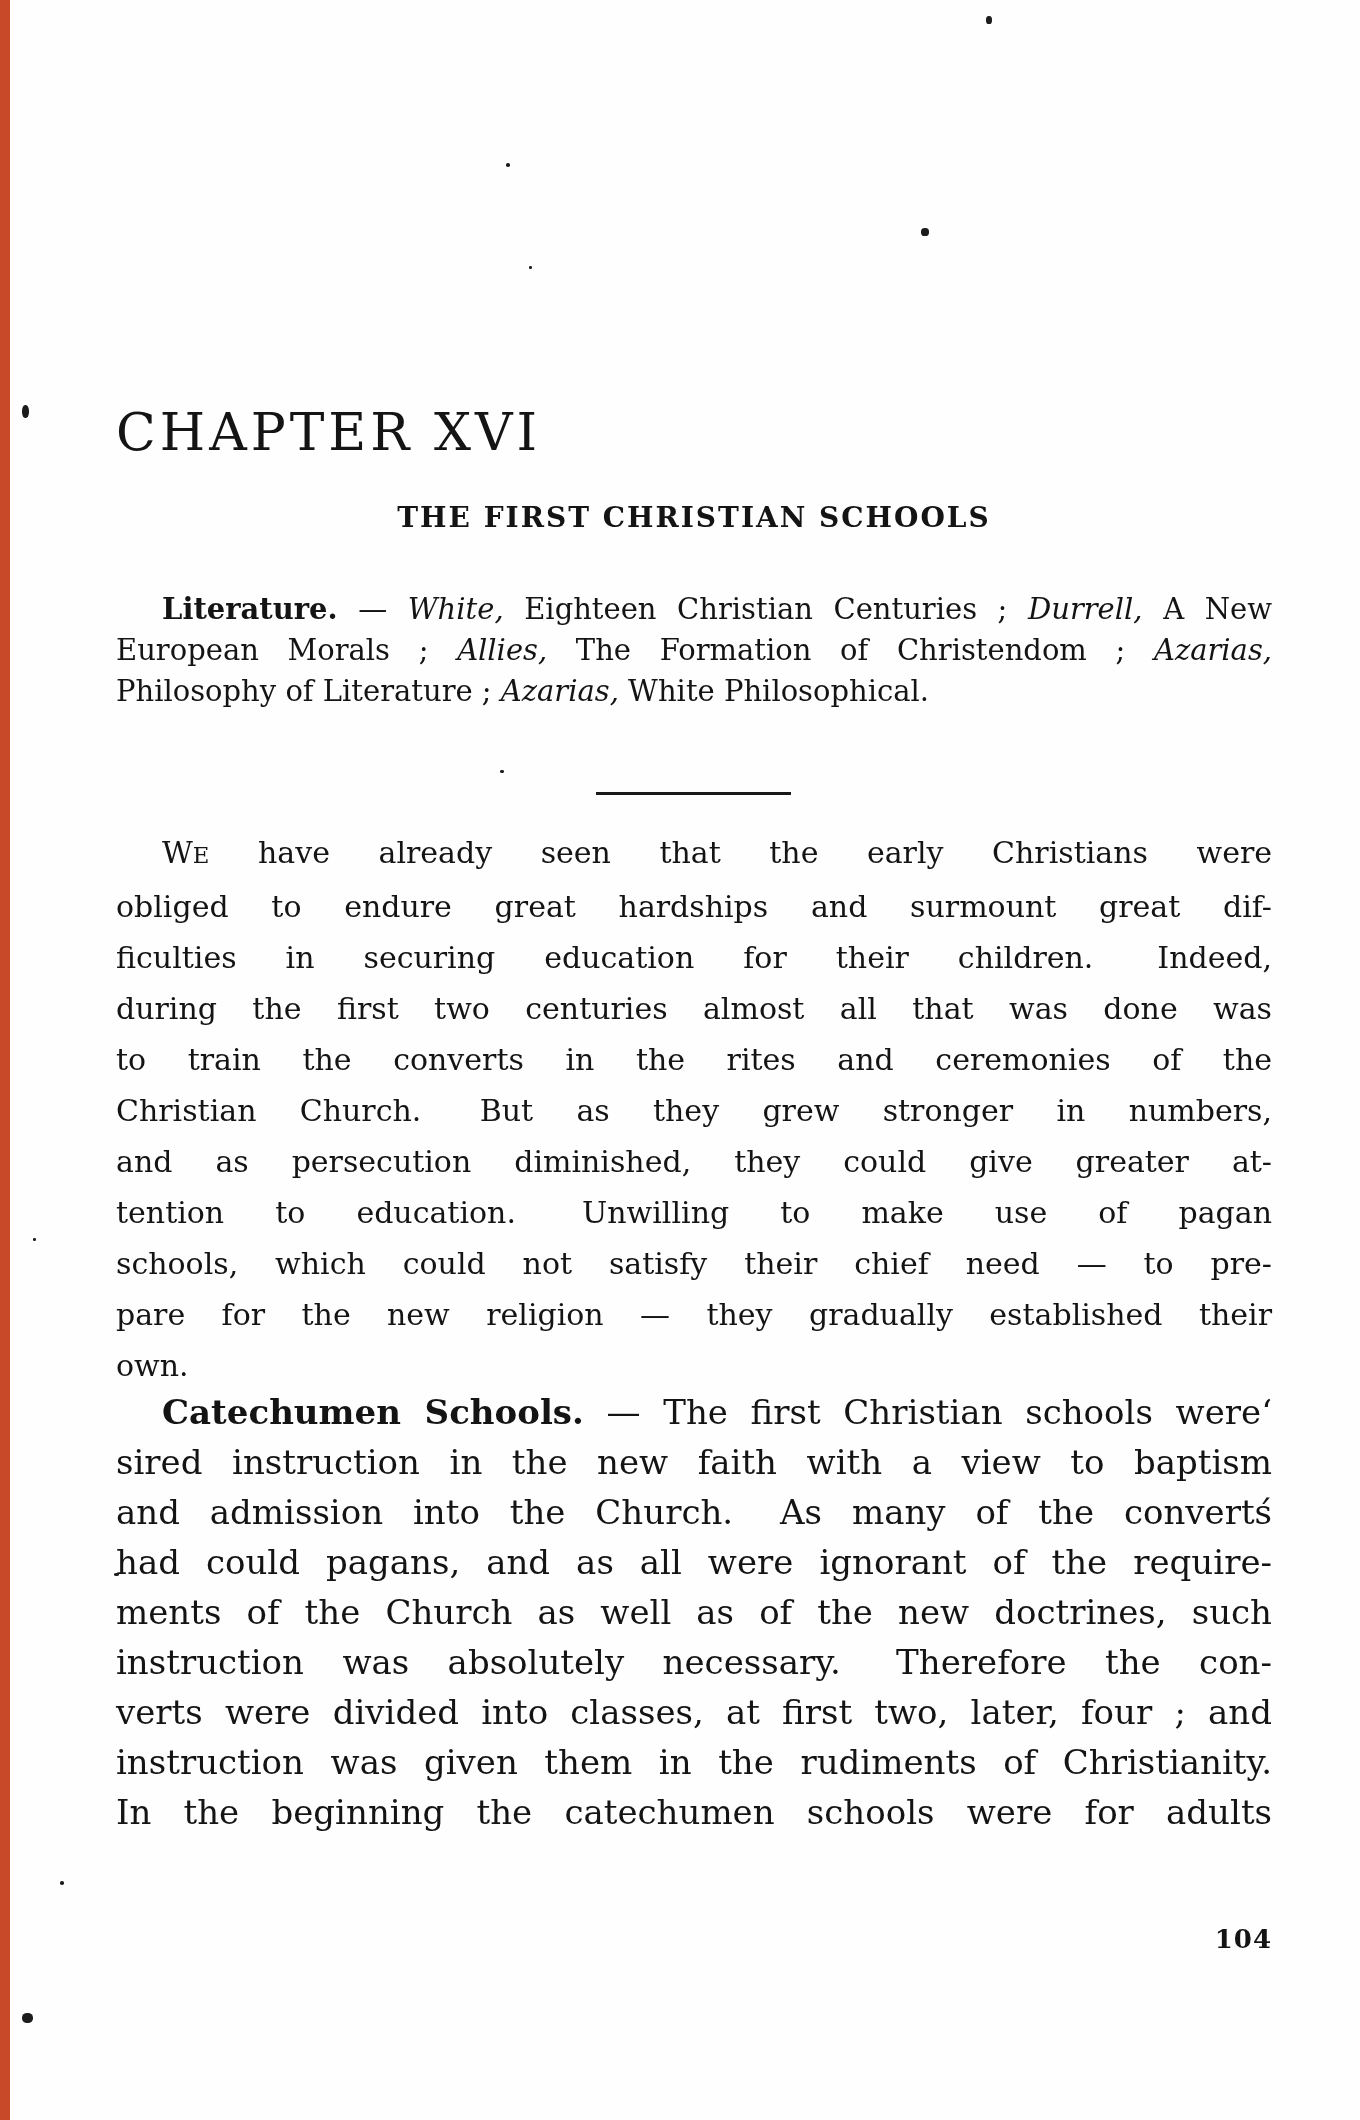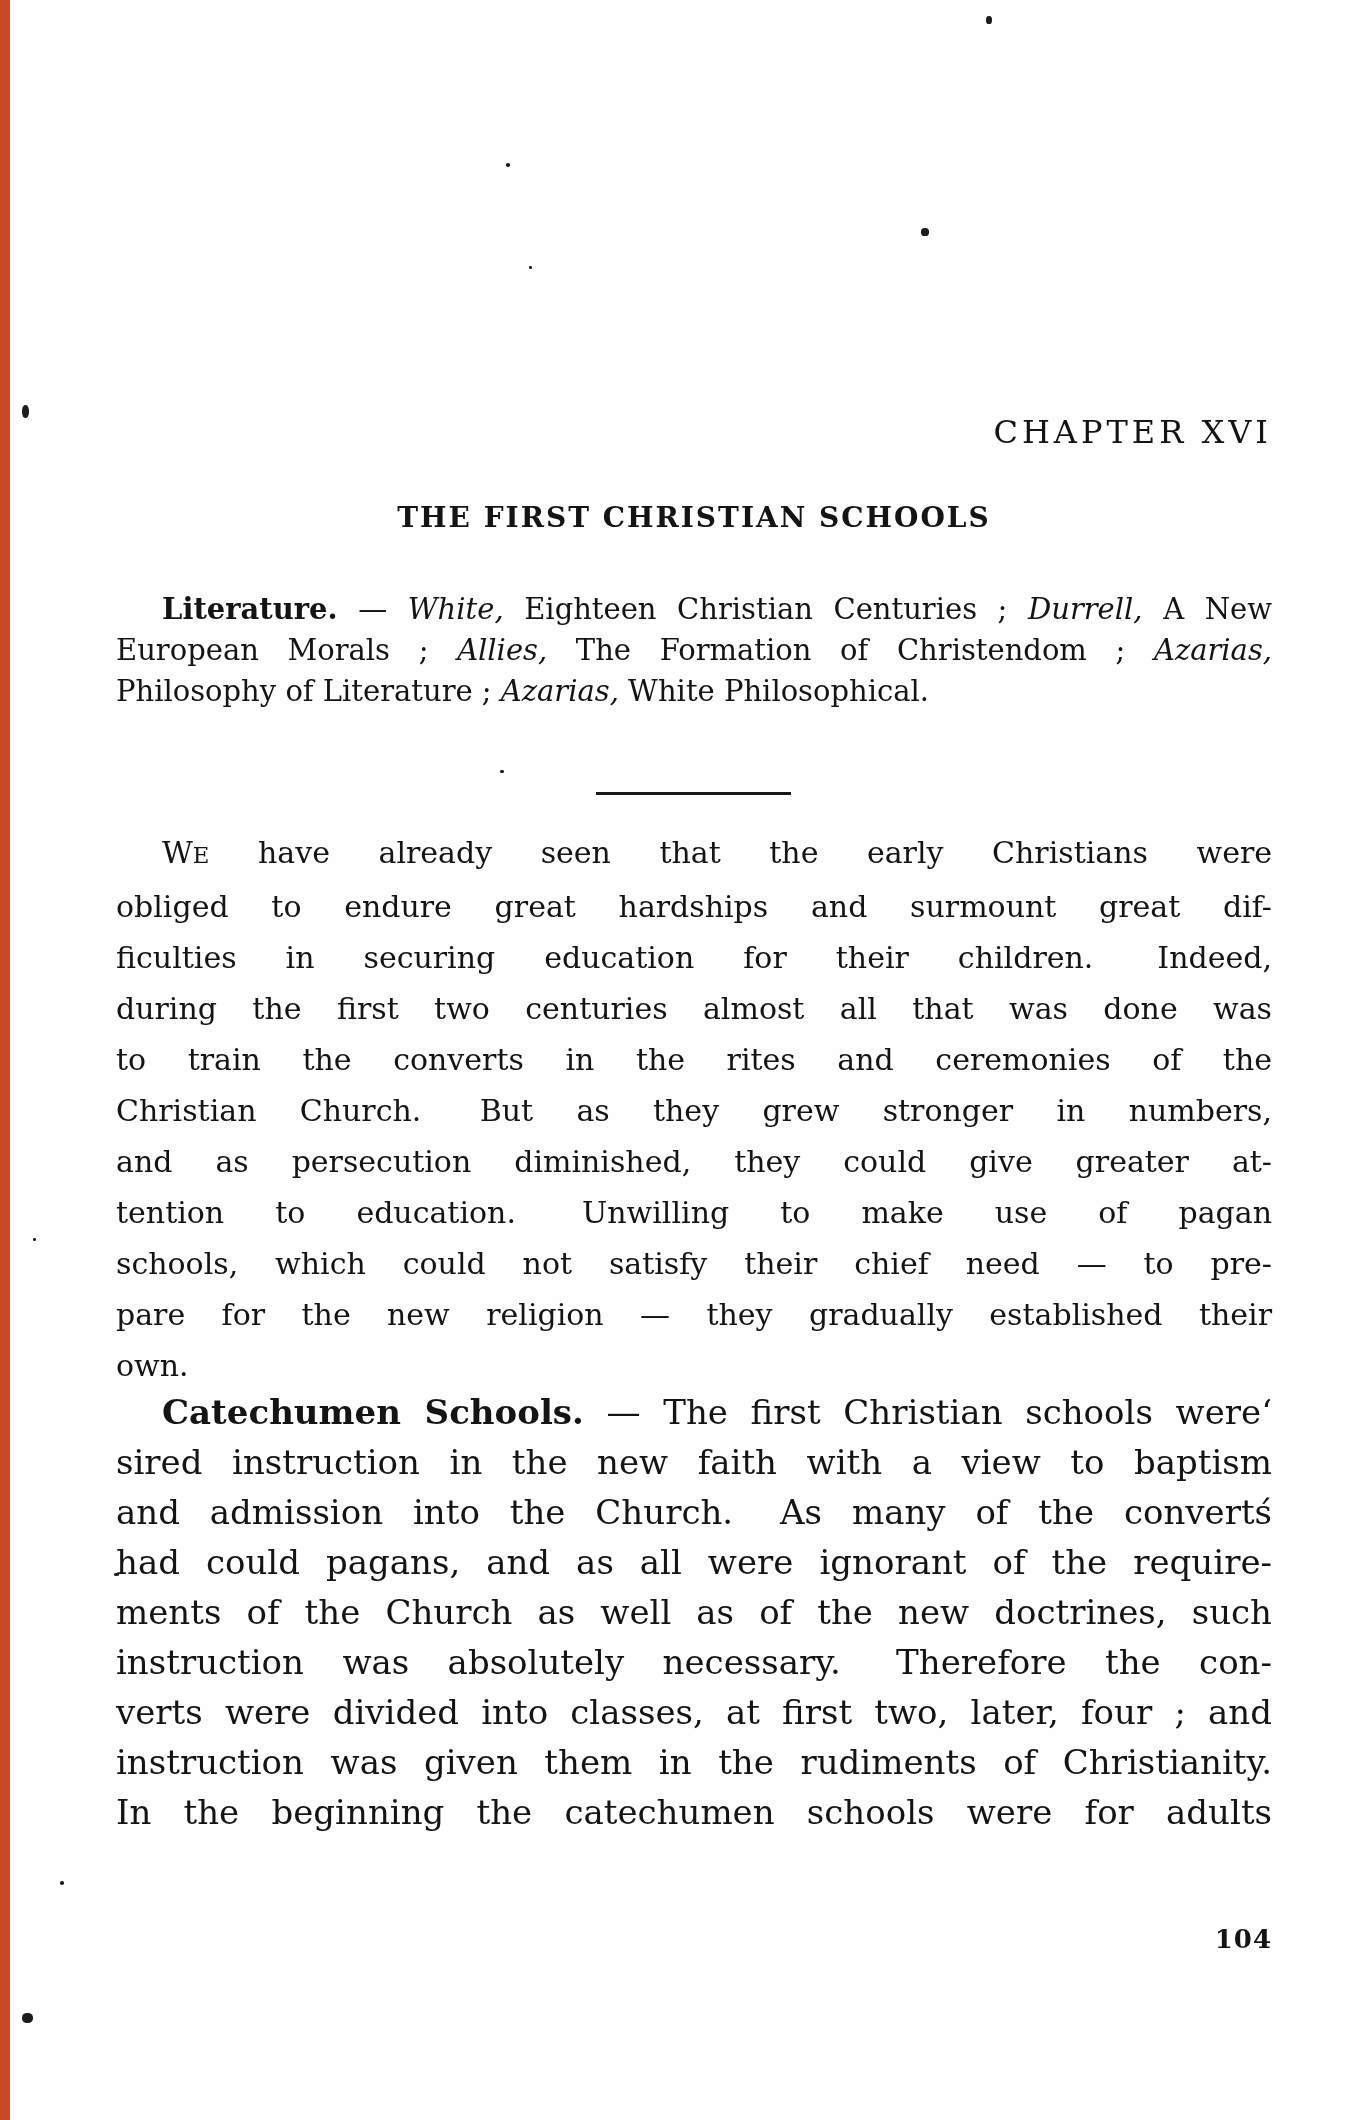--- a/index.html
+++ b/index.html
@@ -4,21 +4,21 @@
 <style>
   html,body { margin:0; padding:0; background:#ffffff; }
   .page {
     position:relative; width:1360px; height:2120px;
     background:#fefefe; overflow:hidden;
     font-family:"DejaVu Serif", "Liberation Serif", serif;
     color:#141414;
   }
   .book-edge { position:absolute; left:0; top:0; width:10px; height:2120px; background:#c7492a; }
   .column { position:absolute; left:116px; width:1156px; }
-  .chapter-heading { top:408px; font-size:32px; letter-spacing:4px; line-height:48px; text-align:right; }
+  .chapter-heading { top:408px; font-size:52px; letter-spacing:4px; line-height:48px; text-align:left; }
   .section-heading { top:500px; font-size:28px; font-weight:bold; letter-spacing:2px; line-height:36px; text-align:center; }
   .literature { top:589px; font-size:29px; line-height:41px; }
   .divider { position:absolute; top:792px; left:596px; width:195px; height:3px; background:#191919; }
   .para1 { top:827px; font-size:30px; line-height:51px; }
   .para2 { top:1387px; font-size:34px; line-height:50px; }
   .page-footer { top:1922px; font-size:26px; font-weight:bold; letter-spacing:1px; text-align:right; line-height:34px; }
   .line { text-align:justify; text-align-last:justify; text-justify:inter-word; white-space:normal; }
   .line.last { text-align-last:left; }
   .line.indent { text-indent:46px; }
   .line span { white-space:pre-wrap; }

